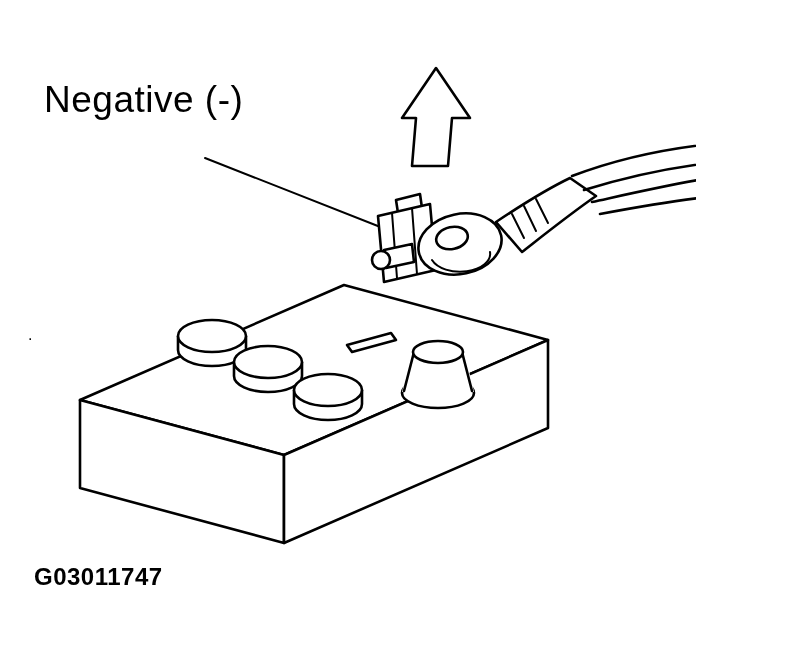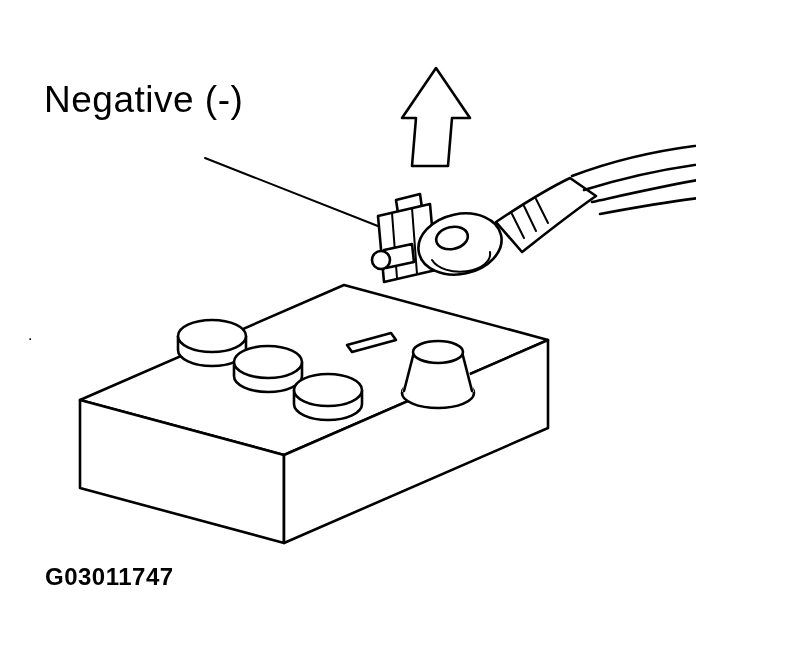--- a/index.html
+++ b/index.html
@@ -18,21 +18,20 @@
     line-height:56px;
     letter-spacing:0.5px;
   }
   .figure-id{
     position:absolute;
     left:34px;top:563px;
     font-size:24px;
     font-weight:bold;
     color:#000;
     letter-spacing:0.5px;
-    margin-left:11px;
   }
   .stray{
     position:absolute;
     left:28px;top:326px;
     font-size:16px;
     color:#000;
   }
   svg{position:absolute;left:0;top:0;}
   .ln{stroke:#000;stroke-width:2.6;fill:none;stroke-linecap:round;}
   .shape{stroke:#000;stroke-width:2.6;fill:#fff;stroke-linejoin:round;}

